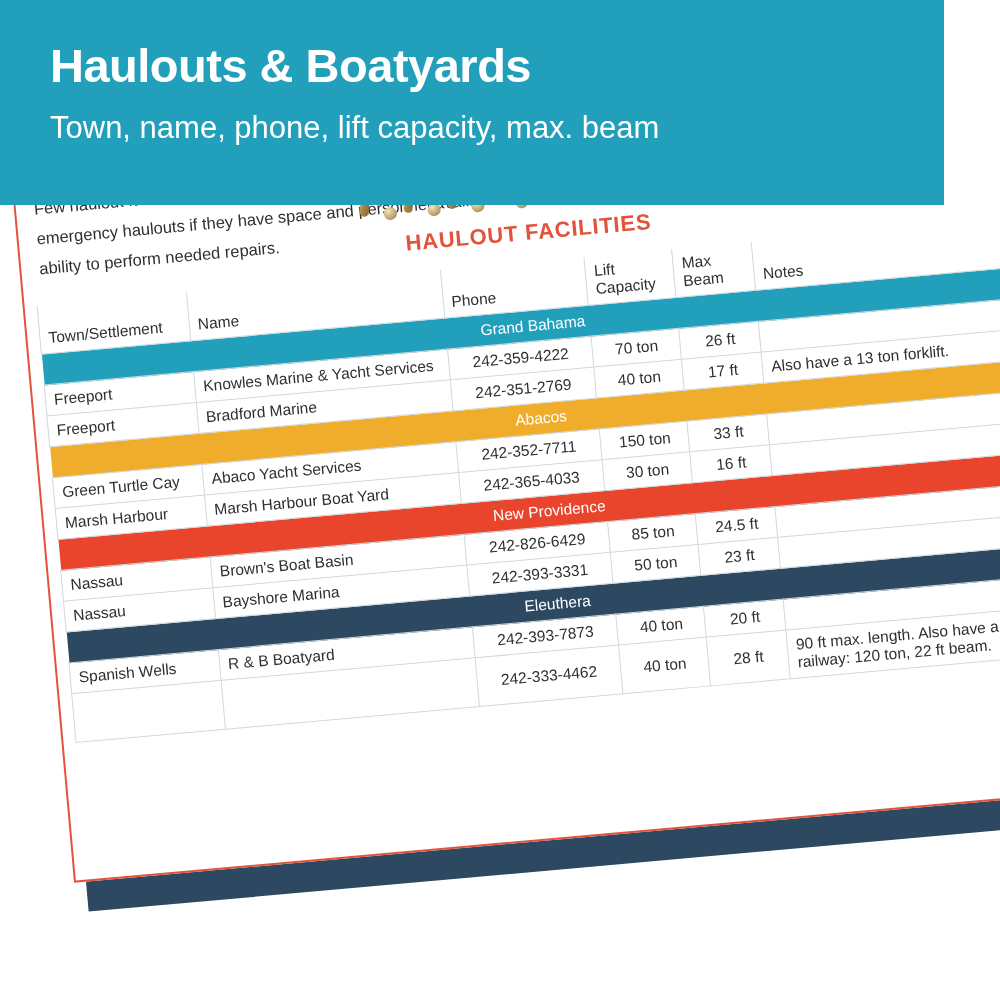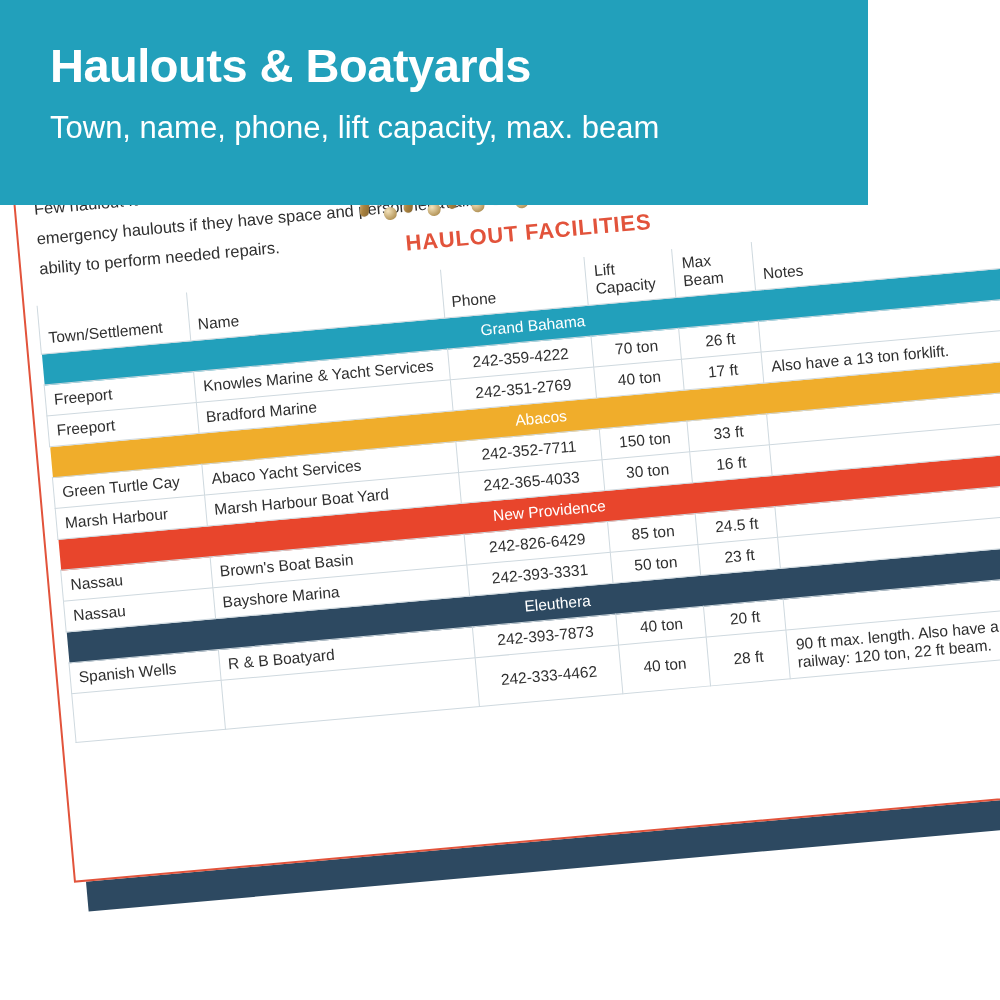--- a/index.html
+++ b/index.html
@@ -18,21 +18,21 @@
     height: 1000px;
     background: #ffffff;
     overflow: hidden;
   }
 
   
   .banner {
     position: absolute;
     left: 0;
     top: 0;
-    width: 868px;
+    width: 944px;
     height: 205px;
     background: #22a0bb;
   }
   .banner-title {
     position: absolute;
     left: 50px;
     top: 38px;
     font-size: 47px;
     font-weight: bold;
     color: #ffffff;

